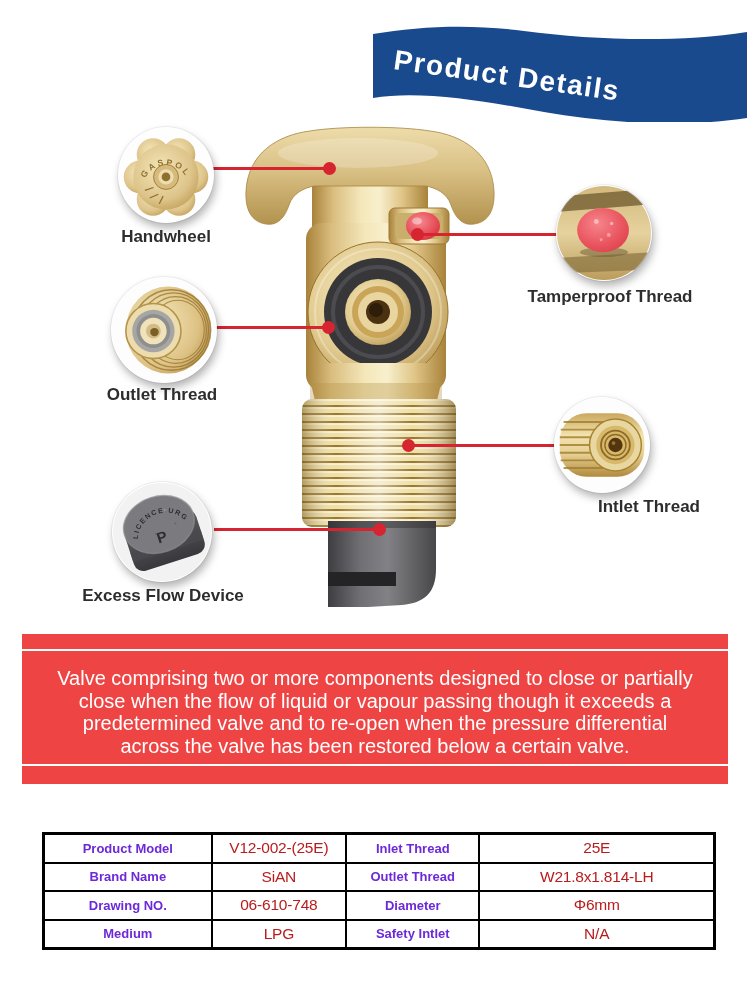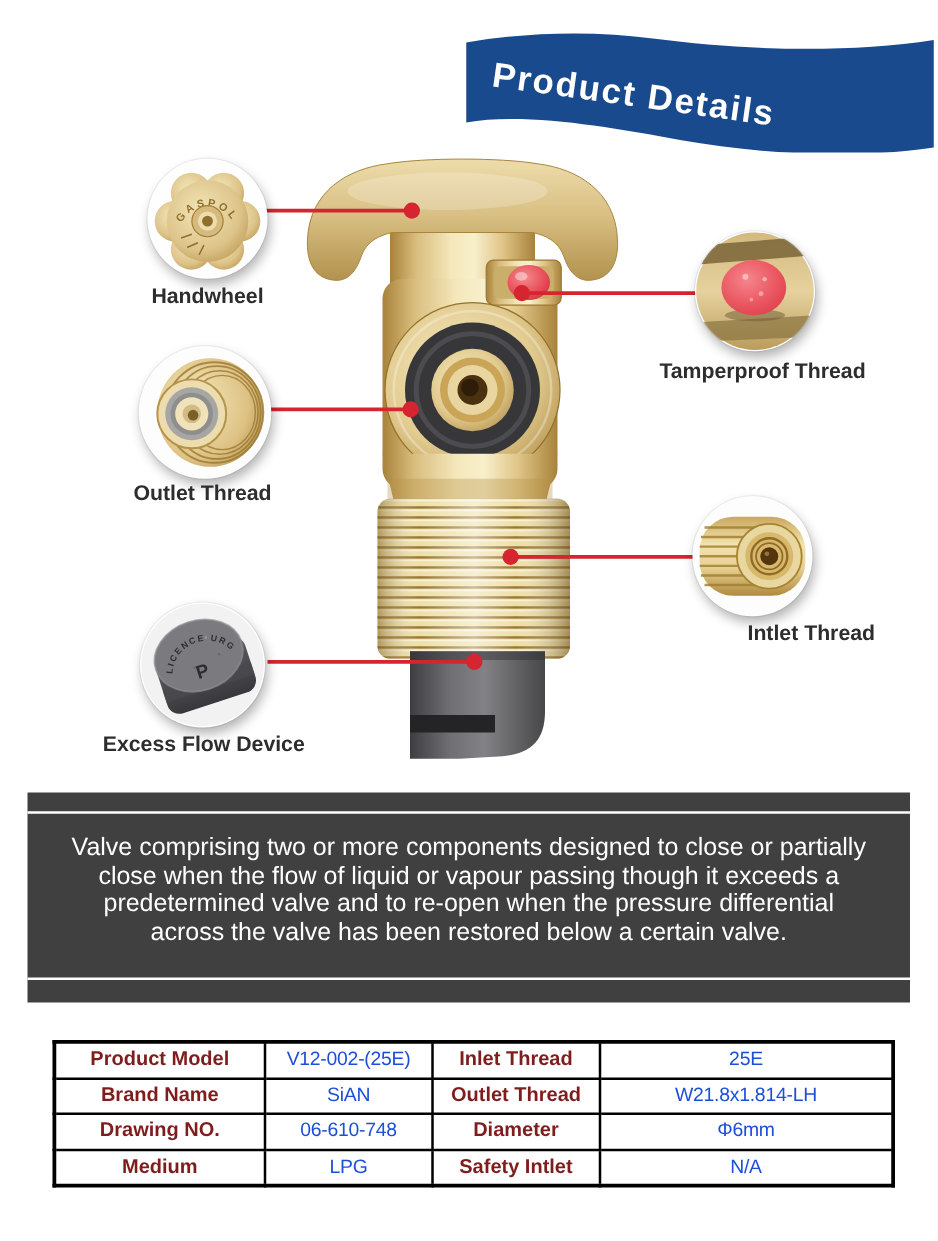--- a/index.html
+++ b/index.html
@@ -50,40 +50,40 @@
     white-space:nowrap;
     font-weight:bold;
   }
   .lb-handwheel { left:166px; top:227px; }
   .lb-tamper    { left:610px; top:287px; }
   .lb-outlet    { left:162px; top:385px; }
   .lb-inlet     { left:649px; top:497px; }
   .lb-excess    { left:163px; top:586px; }
 
   
-  .desc-box { position:absolute; left:22px; top:634px; width:706px; height:168px; background:#404040; }
+  .desc-box { position:absolute; left:22px; top:634px; width:706px; height:150px; background:#ef4444; }
   .desc-rule { position:absolute; left:0; right:0; height:2px; background:#ffffff; }
   .desc-rule.top { top:15px; }
   .desc-rule.bottom { bottom:18px; }
   .desc-text {
     margin:33px auto 0; width:640px; text-align:center; color:#ffffff;
     font-size:20px; line-height:22.5px;
   }
 
   
   .spec-table {
     position:absolute; left:42px; top:832px; width:674px;
     border-collapse:collapse; border:3px solid #000;
   }
   .spec-table td {
     border:2px solid #000; height:26.5px; text-align:center; vertical-align:middle;
     padding:0 4px;
   }
-  .spec-table td.lab { font-weight:bold; font-size:16px; color:#7f1d1d; }
-  .spec-table td.val { font-size:15.5px; color:#1d4ed8; letter-spacing:-0.2px; }
+  .spec-table td.lab { font-weight:bold; font-size:13px; color:#6d28d9; }
+  .spec-table td.val { font-size:15.5px; color:#b91c1c; letter-spacing:-0.2px; }
 </style>
 </head>
 <body>
 
 <div class="page">
 
   <div class="banner">
     <svg width="376" height="96" viewBox="0 0 376 96">
       <path d="M1,8 C48,0 100,-2 152,5 C220,14 305,17 375,6 L375,92 C310,102 235,97 172,86 C112,75 48,64 1,72 Z" fill="#1a4a8e"></path>
     </svg>

